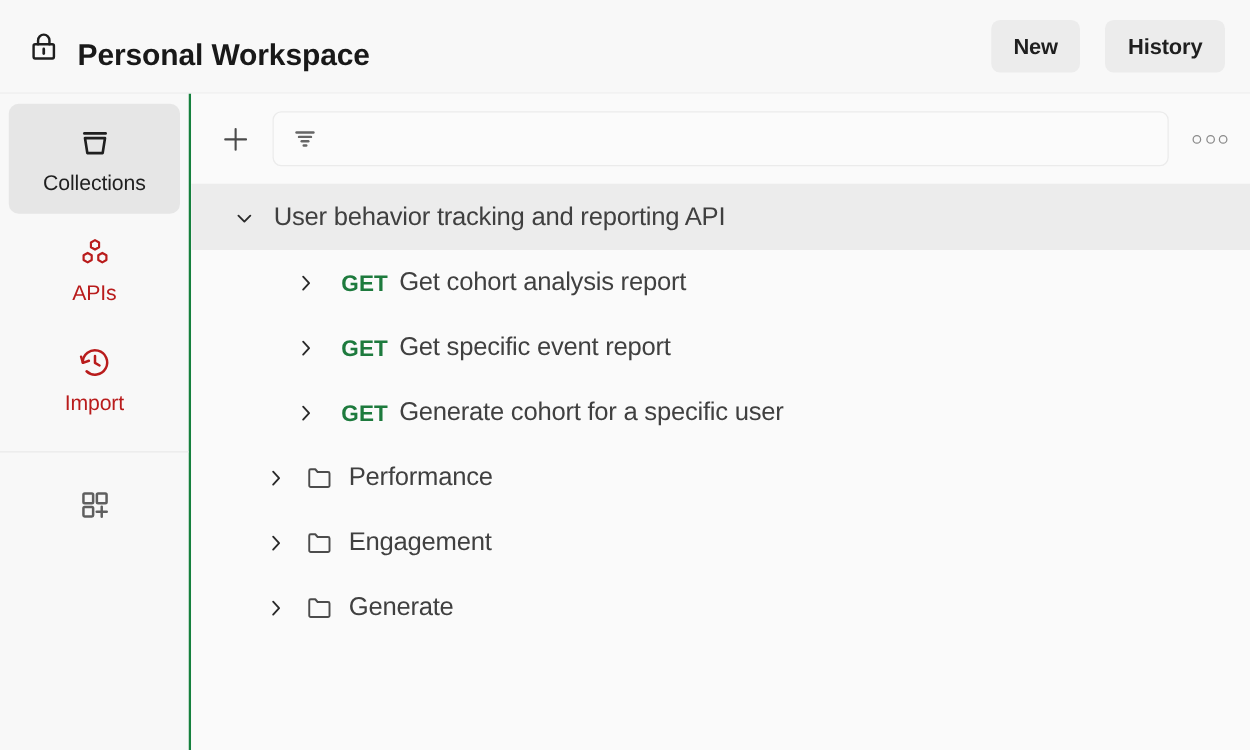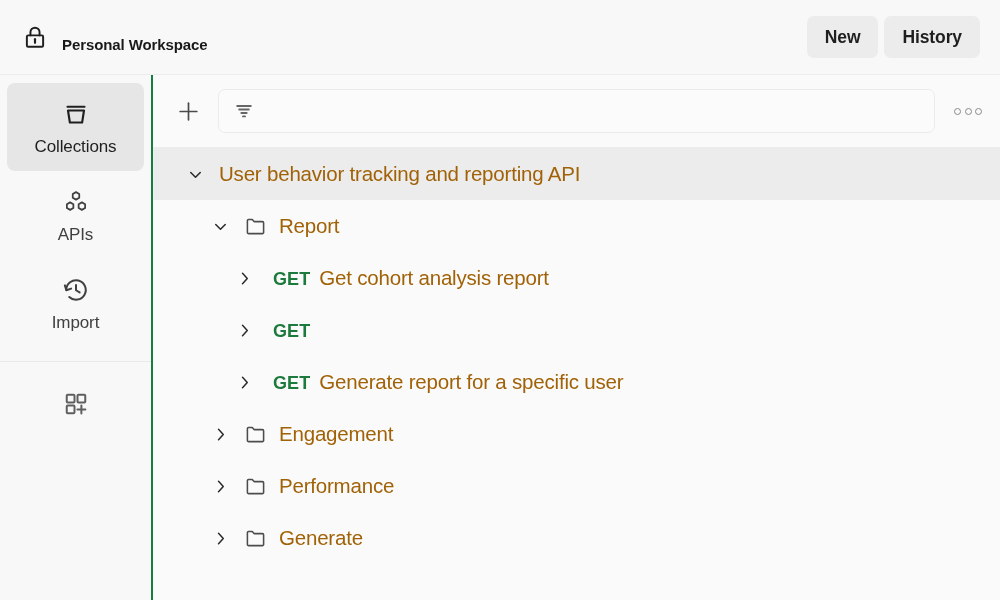--- a/index.html
+++ b/index.html
@@ -43,33 +43,33 @@
   }
 
   .lock-icon {
     width: 26px;
     height: 26px;
     display: block;
     color: #1f1f1f;
   }
 
   .workspace-title {
-    font-size: 15px;
+    font-size: 24px;
     font-weight: bold;
     letter-spacing: -0.1px;
     color: #191919;
     white-space: nowrap;
     margin-top: 15px;
   }
 
   .topbar-actions {
     margin-left: auto;
     display: flex;
     align-items: center;
-    gap: 6px;
+    gap: 20px;
   }
 
   .pill-btn {
     background: #ececec;
     border: none;
     border-radius: 7px;
     height: 42px;
     padding: 0 18px;
     font-family: "Liberation Sans", sans-serif;
     font-size: 17.5px;
@@ -102,21 +102,21 @@
     width: 137px;
     margin: 0 auto;
     height: 88px;
     border-radius: 8px;
     display: flex;
     flex-direction: column;
     align-items: center;
     justify-content: center;
     gap: 9px;
     cursor: pointer;
-    color: #404040;
+    color: #b91c1c;
   }
 
   .rail-item.active {
     background: #e6e6e6;
     color: #1f1f1f;
   }
 
   .rail-item .rail-icon {
     width: 30px;
     height: 30px;
@@ -258,21 +258,21 @@
     width: 24px;
     height: 24px;
     color: #4c4c4c;
     margin-right: 11px;
   }
   .folder-icon svg { display: block; }
 
   .row-label {
     font-size: 20.5px;
     letter-spacing: -0.2px;
-    color: #a16207;
+    color: #404040;
     line-height: 1;
   }
 
   .row.collection .row-label { font-size: 20.5px; }
 
   .method {
     flex: 0 0 auto;
     font-size: 18px;
     font-weight: bold;
     letter-spacing: 0.1px;
@@ -397,65 +397,67 @@
         <div class="row collection ind-0">
           <span class="chev">
             <svg viewBox="0 0 24 24" width="19" height="19" fill="none" stroke="currentColor" stroke-width="1.9" stroke-linecap="round" stroke-linejoin="round">
               <polyline points="6,9.5 12,15.5 18,9.5"></polyline>
             </svg>
           </span>
           <span style="width:13px"></span>
           <span class="row-label">User behavior tracking and reporting API</span>
         </div>
 
+
+        <div class="row ind-2">
+          <span class="chev">
+            <svg viewBox="0 0 24 24" width="19" height="19" fill="none" stroke="currentColor" stroke-width="1.9" stroke-linecap="round" stroke-linejoin="round">
+              <polyline points="9.5,5.5 15.5,12 9.5,18.5"></polyline>
+            </svg>
+          </span>
+          <span style="width:18px"></span>
+          <span class="method" style="color:#1d7a3d">GET</span>
+          <span class="row-label">Get cohort analysis report</span>
+        </div>
+
+        <div class="row ind-2">
+          <span class="chev">
+            <svg viewBox="0 0 24 24" width="19" height="19" fill="none" stroke="currentColor" stroke-width="1.9" stroke-linecap="round" stroke-linejoin="round">
+              <polyline points="9.5,5.5 15.5,12 9.5,18.5"></polyline>
+            </svg>
+          </span>
+          <span style="width:18px"></span>
+          <span class="method" style="color:#1d7a3d">GET</span>
+          <span class="row-label">Get specific event report</span>
+        </div>
+
+        <div class="row ind-2">
+          <span class="chev">
+            <svg viewBox="0 0 24 24" width="19" height="19" fill="none" stroke="currentColor" stroke-width="1.9" stroke-linecap="round" stroke-linejoin="round">
+              <polyline points="9.5,5.5 15.5,12 9.5,18.5"></polyline>
+            </svg>
+          </span>
+          <span style="width:18px"></span>
+          <span class="method" style="color:#1d7a3d">GET</span>
+          <span class="row-label">Generate cohort for a specific user</span>
+        </div>
+
         <div class="row ind-1">
           <span class="chev">
             <svg viewBox="0 0 24 24" width="19" height="19" fill="none" stroke="currentColor" stroke-width="1.9" stroke-linecap="round" stroke-linejoin="round">
-              <polyline points="6,9.5 12,15.5 18,9.5"></polyline>
+              <polyline points="9.5,5.5 15.5,12 9.5,18.5"></polyline>
             </svg>
           </span>
           <span style="width:13px"></span>
           <span class="folder-icon">
             <svg viewBox="0 0 24 24" width="24" height="24" fill="none" stroke="currentColor" stroke-width="1.55" stroke-linecap="round" stroke-linejoin="round">
               <path d="M3.4 6.6a1.2 1.2 0 0 1 1.2-1.2h3.6l1.9 2.2h8.3a1.2 1.2 0 0 1 1.2 1.2v9.6a1.2 1.2 0 0 1-1.2 1.2H4.6a1.2 1.2 0 0 1-1.2-1.2z"></path>
             </svg>
           </span>
-          <span class="row-label">Report</span>
-        </div>
-
-        <div class="row ind-2">
-          <span class="chev">
-            <svg viewBox="0 0 24 24" width="19" height="19" fill="none" stroke="currentColor" stroke-width="1.9" stroke-linecap="round" stroke-linejoin="round">
-              <polyline points="9.5,5.5 15.5,12 9.5,18.5"></polyline>
-            </svg>
-          </span>
-          <span style="width:18px"></span>
-          <span class="method" style="color:#1d7a3d">GET</span>
-          <span class="row-label">Get cohort analysis report</span>
-        </div>
-
-        <div class="row ind-2">
-          <span class="chev">
-            <svg viewBox="0 0 24 24" width="19" height="19" fill="none" stroke="currentColor" stroke-width="1.9" stroke-linecap="round" stroke-linejoin="round">
-              <polyline points="9.5,5.5 15.5,12 9.5,18.5"></polyline>
-            </svg>
-          </span>
-          <span style="width:18px"></span>
-          <span class="method" style="color:#1d7a3d">GET</span>
-        </div>
-
-        <div class="row ind-2">
-          <span class="chev">
-            <svg viewBox="0 0 24 24" width="19" height="19" fill="none" stroke="currentColor" stroke-width="1.9" stroke-linecap="round" stroke-linejoin="round">
-              <polyline points="9.5,5.5 15.5,12 9.5,18.5"></polyline>
-            </svg>
-          </span>
-          <span style="width:18px"></span>
-          <span class="method" style="color:#1d7a3d">GET</span>
-          <span class="row-label">Generate report for a specific user</span>
+          <span class="row-label">Performance</span>
         </div>
 
         <div class="row ind-1">
           <span class="chev">
             <svg viewBox="0 0 24 24" width="19" height="19" fill="none" stroke="currentColor" stroke-width="1.9" stroke-linecap="round" stroke-linejoin="round">
               <polyline points="9.5,5.5 15.5,12 9.5,18.5"></polyline>
             </svg>
           </span>
           <span style="width:13px"></span>
           <span class="folder-icon">
@@ -471,34 +473,19 @@
             <svg viewBox="0 0 24 24" width="19" height="19" fill="none" stroke="currentColor" stroke-width="1.9" stroke-linecap="round" stroke-linejoin="round">
               <polyline points="9.5,5.5 15.5,12 9.5,18.5"></polyline>
             </svg>
           </span>
           <span style="width:13px"></span>
           <span class="folder-icon">
             <svg viewBox="0 0 24 24" width="24" height="24" fill="none" stroke="currentColor" stroke-width="1.55" stroke-linecap="round" stroke-linejoin="round">
               <path d="M3.4 6.6a1.2 1.2 0 0 1 1.2-1.2h3.6l1.9 2.2h8.3a1.2 1.2 0 0 1 1.2 1.2v9.6a1.2 1.2 0 0 1-1.2 1.2H4.6a1.2 1.2 0 0 1-1.2-1.2z"></path>
             </svg>
           </span>
-          <span class="row-label">Performance</span>
-        </div>
-
-        <div class="row ind-1">
-          <span class="chev">
-            <svg viewBox="0 0 24 24" width="19" height="19" fill="none" stroke="currentColor" stroke-width="1.9" stroke-linecap="round" stroke-linejoin="round">
-              <polyline points="9.5,5.5 15.5,12 9.5,18.5"></polyline>
-            </svg>
-          </span>
-          <span style="width:13px"></span>
-          <span class="folder-icon">
-            <svg viewBox="0 0 24 24" width="24" height="24" fill="none" stroke="currentColor" stroke-width="1.55" stroke-linecap="round" stroke-linejoin="round">
-              <path d="M3.4 6.6a1.2 1.2 0 0 1 1.2-1.2h3.6l1.9 2.2h8.3a1.2 1.2 0 0 1 1.2 1.2v9.6a1.2 1.2 0 0 1-1.2 1.2H4.6a1.2 1.2 0 0 1-1.2-1.2z"></path>
-            </svg>
-          </span>
           <span class="row-label">Generate</span>
         </div>
 
       </div>
     </div>
   </div>
 </div>
 
 </body></html>

